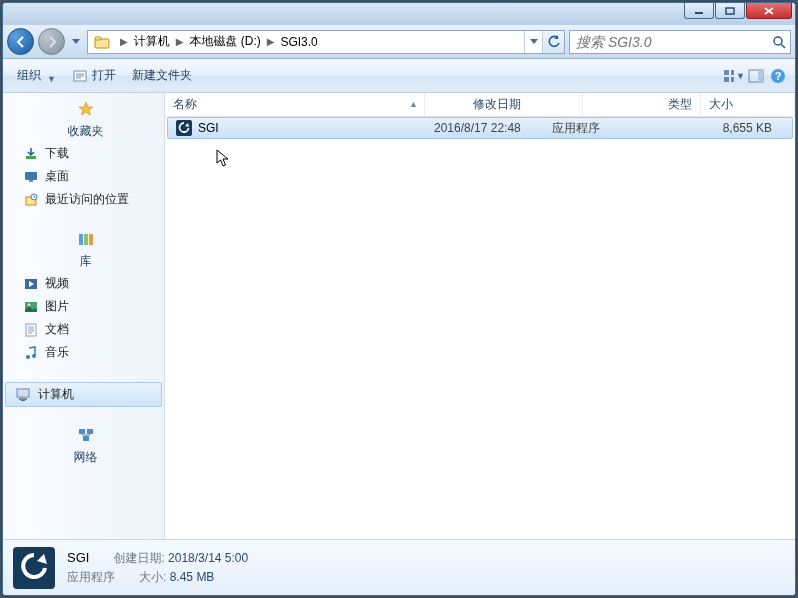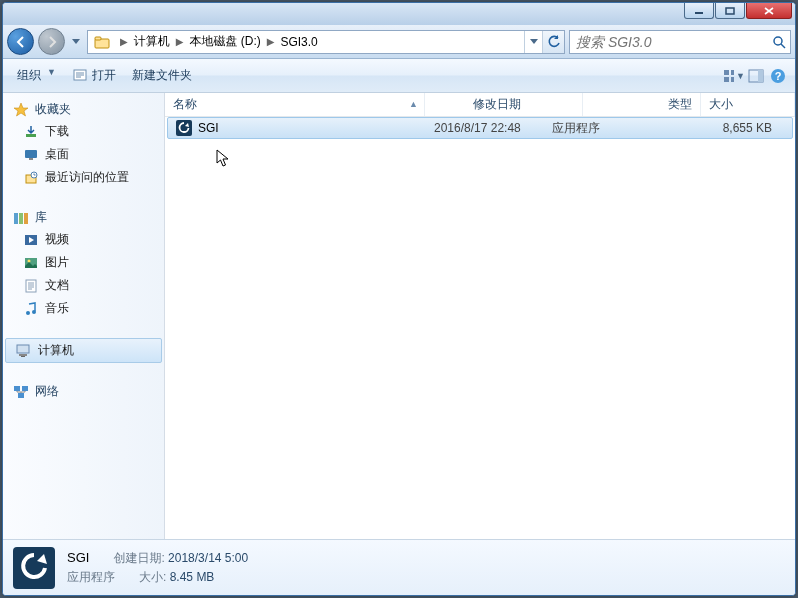--- a/index.html
+++ b/index.html
@@ -26,30 +26,30 @@
   .addr-seg span { padding: 0 2px; }
   .addr-sep { color:#666; padding: 0 4px; font-size:10px; }
   .addr-drop { width: 18px; height: 22px; border-left: 1px solid #c0d0e0; display:flex; align-items:center; justify-content:center; color:#4a6a8a; }
   .addr-refresh { width: 22px; height: 22px; border-left: 1px solid #c0d0e0; display:flex; align-items:center; justify-content:center; color:#2060a0; background:linear-gradient(to bottom,#f0f6fc,#d8e6f4); }
   .searchbar { width: 222px; height: 24px; background:#fff; border:1px solid #90a8c4; display:flex; align-items:center; font-size:12px; }
   .searchbar input { flex:1; border:none; outline:none; height:100%; padding:0 6px; font-style:italic; color:#888; font-size:14px; }
   .searchbar .sbtn { width:22px; height:22px; display:flex; align-items:center; justify-content:center; color:#2060a0; }
 
   
   .toolbar { height: 34px; background: linear-gradient(to bottom, #f4f9ff 0%, #e6f0fb 48%, #d6e6f6 52%, #e0ecf8 100%); border-bottom:1px solid #c0d0e0; display:flex; align-items:center; font-size:12px; color:#1a3a5a; padding:0 6px; }
-  .tbtn { display:flex; align-items:flex-start; padding: 4px 8px; gap:4px; border-radius:2px; }
+  .tbtn { display:flex; align-items:flex-end; padding: 4px 8px; gap:4px; border-radius:2px; }
   .tdrop { font-size:9px; color:#4a6a8a; margin-left:2px; }
   .tspacer { flex:1; }
   .ticon { width:22px; height:22px; display:flex; align-items:center; justify-content:center; }
 
   
   .explorer-body { display:flex; height: calc(100% - 22px - 34px - 34px - 56px); }
   .sidebar { width: 162px; background: linear-gradient(to right, #fafcff, #eef4fb); border-right:1px solid #d4dce6; overflow-y:auto; font-size:12px; padding-top:6px; }
   .sb-group { margin-bottom: 18px; }
-  .sb-head { display:flex; align-items:center; gap:6px; padding:2px 6px 2px 10px; color:#1a3a5a; }
+  .sb-head { display:flex; align-items:center; gap:6px; padding:2px 6px 2px 10px; color:#1a3a5a;flex-direction:column; }
   .sb-item { display:flex; align-items:center; gap:6px; padding:3px 6px 3px 20px; color:#1a1a1a; cursor:default; }
   .sb-item.selected { background: linear-gradient(to bottom,#e8f2fc,#cde4f8); border:1px solid #a8cbe8; border-radius:2px; margin:0 2px; padding-left:28px; }
   .icon16 { width:16px; height:16px; display:inline-flex; align-items:center; justify-content:center; flex-shrink:0; }
 
   .filespane { flex:1; background:#fff; display:flex; flex-direction:column; }
   .columns { height:24px; display:flex; align-items:stretch; border-bottom:1px solid #e4e8ec; font-size:12px; color:#2a4a6a; }
   .col { display:flex; align-items:center; padding:0 8px; border-right:1px solid #e8eef4; position:relative; }
   .col.name { flex:0 0 260px; }
   .col.date { flex:0 0 118px;margin-left:40px; }
   .col.type { flex:0 0 118px;justify-content:flex-end; }

